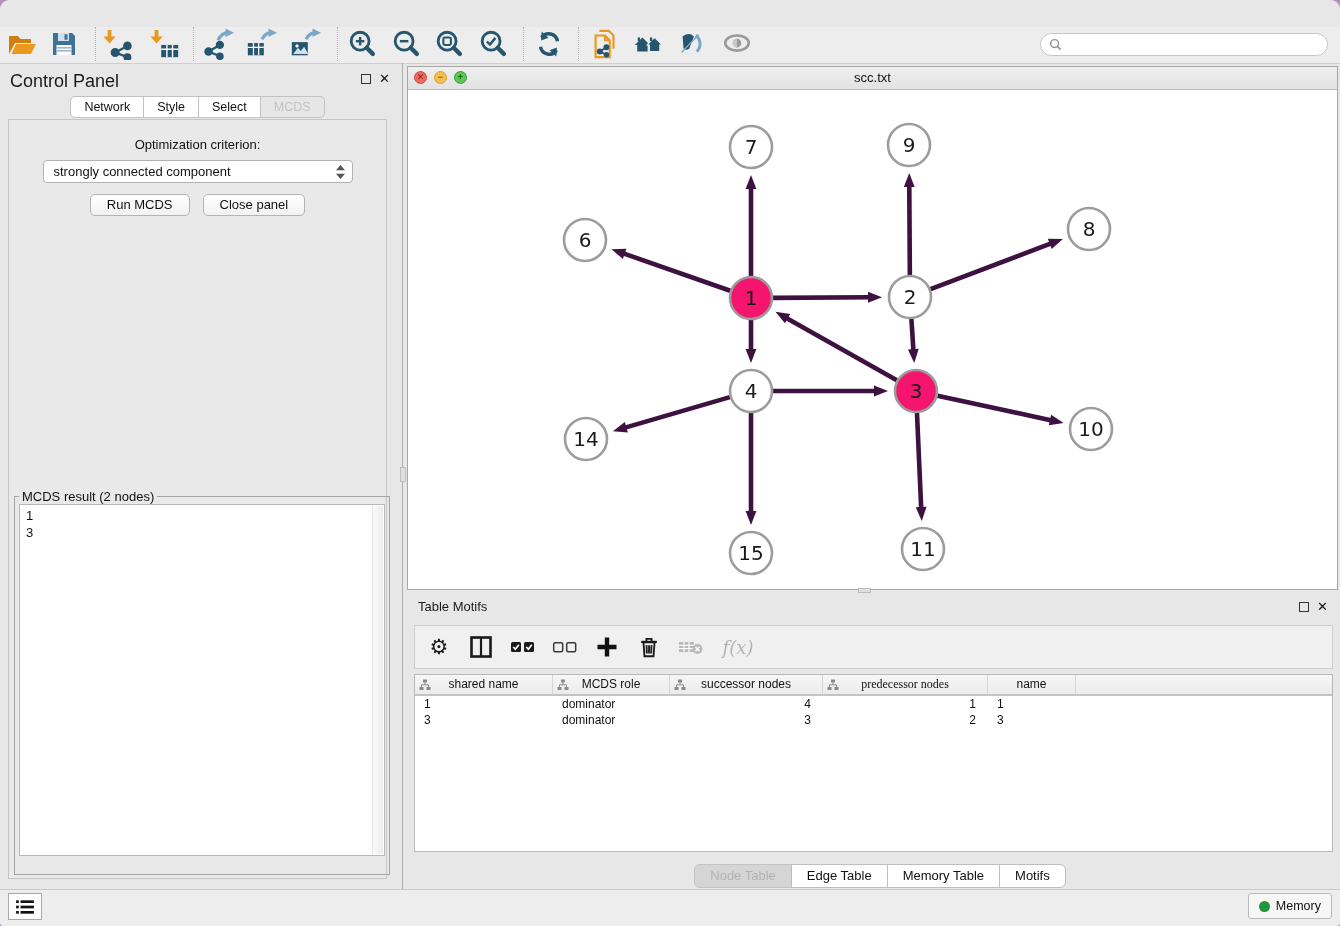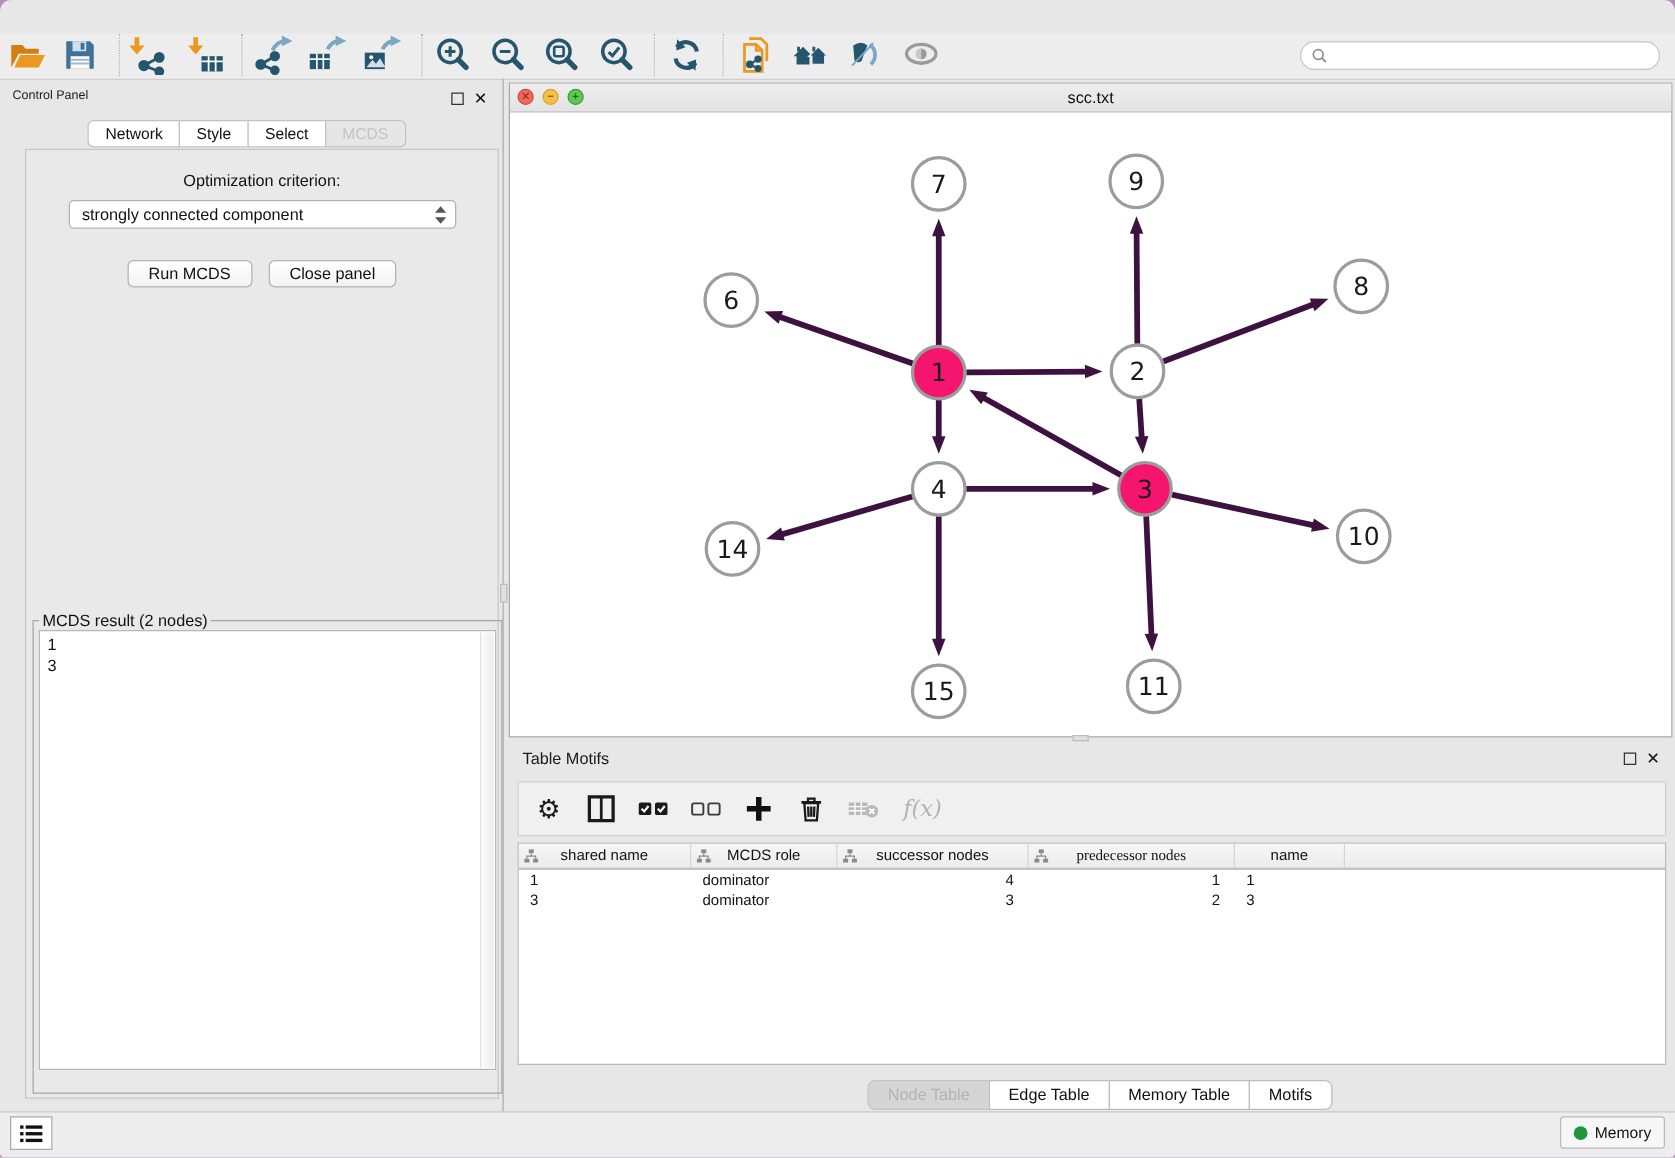--- a/index.html
+++ b/index.html
@@ -13,35 +13,35 @@
 
   
   .toolbar{position:absolute;left:0;top:27px;right:0;height:36px;background:#ededed;border-bottom:1px solid #cfcfcf}
   .tbi{position:absolute;top:27px;width:34px;height:34px;display:flex;align-items:center;justify-content:center}
   .tbi svg{width:32px;height:32px}
   .tsep{position:absolute;top:27px;width:0;height:34px;border-left:1px dotted #b3b3b3}
   .searchbox{position:absolute;left:1040px;top:33px;width:288px;height:23px;background:#fff;border:1px solid #c6c6c6;border-radius:12px;display:flex;align-items:center;padding:0 8px;box-sizing:border-box}
   .searchbox input{border:none;outline:none;flex:1;font-size:12px;background:transparent;margin-left:5px;font-family:inherit}
 
   
-  .cp-title{position:absolute;left:10px;top:71px;font-size:10px;color:#1a1a1a}
+  .cp-title{position:absolute;left:10px;top:71px;font-size:18px;color:#1a1a1a}
   .panel-float{width:10px;height:10px;border:1.6px solid #333;display:inline-block;box-sizing:border-box}
   .panel-close{font-size:13px;font-weight:bold;color:#111;line-height:12px}
   .cp-float{position:absolute;left:361px;top:74px}
   .cp-close{position:absolute;left:379px;top:73px}
   .ctabs{position:absolute;left:0;top:96px;width:395px;display:flex;justify-content:center}
   .ctab{height:20px;line-height:20px;padding:0 13px;font-size:12.5px;background:#fff;border:1px solid #c2c2c2;margin-left:-1px;color:#111}
   .ctab:first-child{border-radius:5px 0 0 5px;margin-left:0}
   .ctab:last-child{border-radius:0 5px 5px 0}
   .ctab.active{background:#e6e6e6;color:#c3c3c3}
-  .cp-body{position:absolute;left:20px;top:119px;width:379px;height:760px;background:#e9e9e9;border:1px solid #c6c6c6;box-sizing:border-box}
+  .cp-body{position:absolute;left:8px;top:119px;width:379px;height:760px;background:#e9e9e9;border:1px solid #c6c6c6;box-sizing:border-box}
   .opt-label{margin-top:17px;text-align:center;font-size:13px;color:#111}
   .cp-select{margin:8px auto 0;width:310px;height:23px;background:#fff;border:1px solid #b2b2b2;border-radius:4px;display:flex;align-items:center;padding:0 6px;box-sizing:border-box;font-size:13px;color:#111}
   .cp-select .sel-val{flex:1;padding-left:4px}
-  .btn-row{margin-top:25px;display:flex;justify-content:center;gap:13px}
+  .btn-row{margin-top:11px;display:flex;justify-content:center;gap:13px}
   .mac-btn{height:22px;line-height:20px;padding:0 16px;background:linear-gradient(#ffffff,#f2f2f2);border:1px solid #b4b4b4;border-radius:5px;font-size:13px;color:#111}
   .result-group{position:absolute;left:5px;top:369px;width:366px;height:378px;border:1px solid #a5a5a5;margin:0;padding:0 4px 6px}
   .result-group legend{font-size:13px;padding:0 3px;color:#111}
   .result-text{position:relative;width:100%;height:352px;background:#fff;border:1px solid #b7b7b7;box-sizing:border-box;font-size:13px;color:#111;padding:2px 0 0 6px;line-height:17px}
   .result-scroll{position:absolute;right:1px;top:1px;bottom:1px;width:10px;background:linear-gradient(90deg,#fbfbfb,#ededed);border-left:1px solid #e2e2e2}
 
   
   .v-splitter{position:absolute;left:400px;top:63px;width:6px;bottom:36px}
   .v-splitter .line{position:absolute;left:2px;top:0;bottom:0;width:1px;background:#adadad}
   .v-handle{position:absolute;left:0;top:404px;width:6px;height:15px;background:#e0e0e0;border:1px solid #bdbdbd;box-sizing:border-box}

